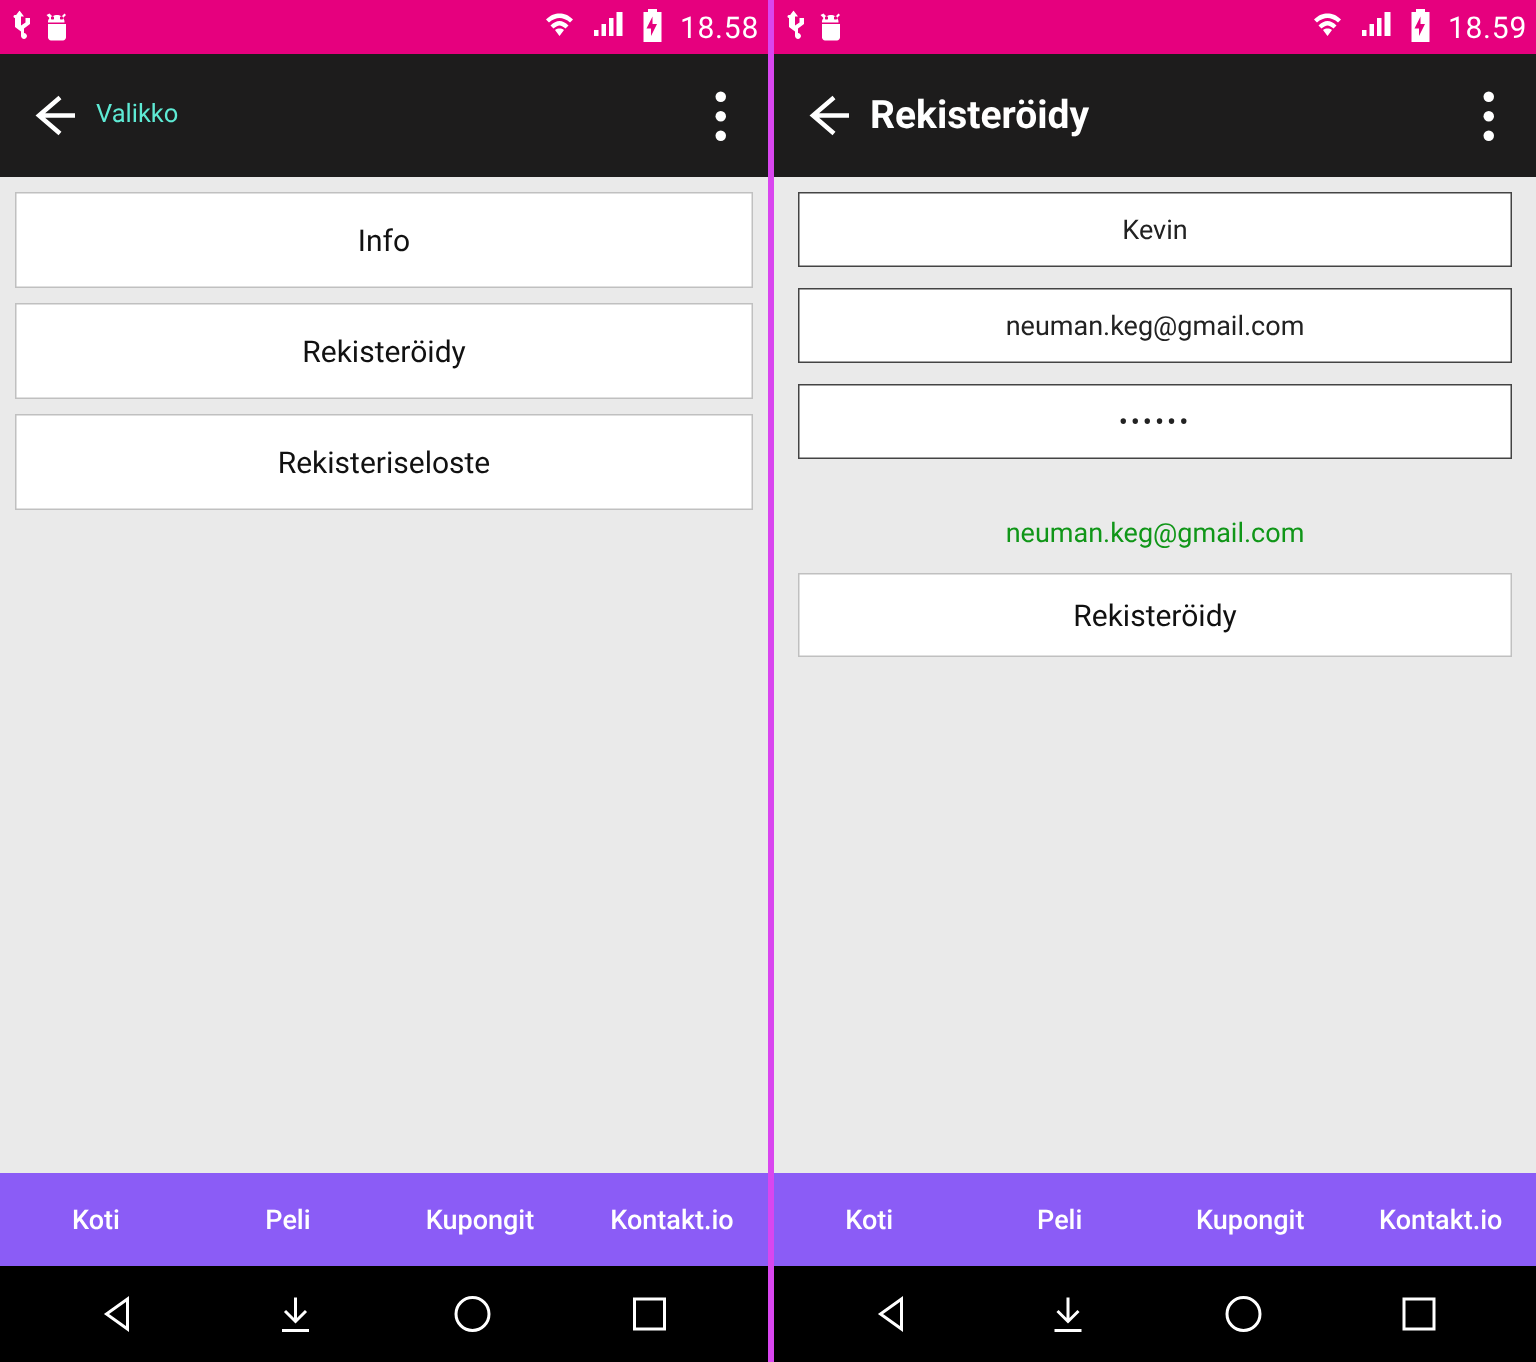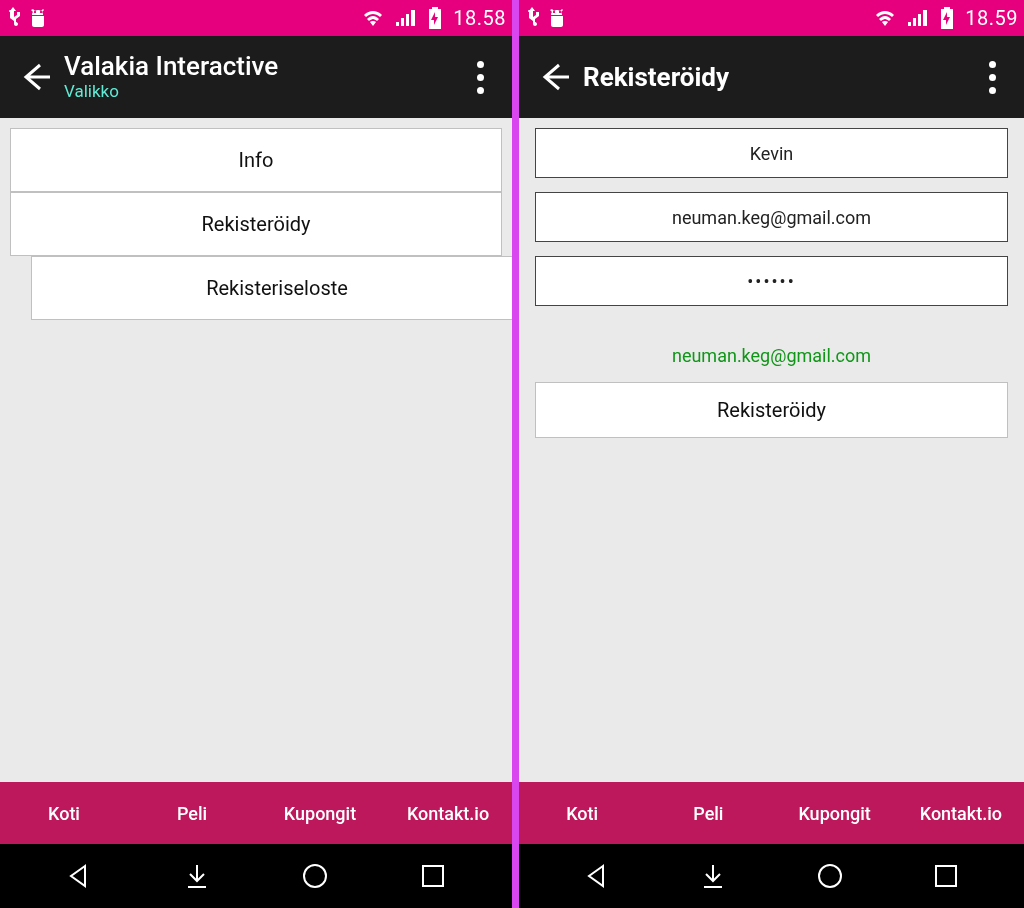--- a/index.html
+++ b/index.html
@@ -1,44 +1,44 @@
 <!DOCTYPE html>
 <html><head>
 <meta charset="utf-8">
 <style>
 * { margin: 0; padding: 0; box-sizing: border-box; font-family: Roboto, Arial, sans-serif; }
 html, body { width: 1024px; height: 908px; overflow: hidden; }
 .container { display: flex; width: 1024px; height: 908px; }
 .phone { width: 512px; height: 908px; display: flex; flex-direction: column; background: #eaeaea; position: relative; }
-.phone + .phone { border-left: 7px solid #d946ef; }
+.phone + .phone { border-left: 4px solid #d946ef; }
 
 .status-bar { height: 36px; background: #e6007e; display: flex; align-items: center; justify-content: space-between; padding: 0 6px; color: #fff; font-size: 20px; }
 .status-left { display: flex; align-items: center; gap: 8px; }
-.status-right { display: flex; align-items: center; gap: 10px; }
+.status-right { display: flex; align-items: flex-start; gap: 10px; }
 .status-time { font-weight: 400; letter-spacing: 0.5px; }
 
 .app-bar { height: 82px; background: #1d1c1c; display: flex; align-items: center; padding: 0 12px; color: #fff; }
 .back-arrow { width: 48px; height: 48px; display: flex; align-items: center; justify-content: center; cursor: pointer; }
 .app-bar-titles { flex: 1; margin-left: 4px; display: flex; flex-direction: column; justify-content: center; }
 .app-title { font-size: 26px; font-weight: 500; line-height: 1.15; }
 .app-subtitle { font-size: 17px; font-weight: 400; color: #5eead4; line-height: 1.15; }
 .app-title-single { font-size: 26px; font-weight: 700; }
 .kebab { width: 40px; display: flex; flex-direction: column; align-items: center; gap: 6px; cursor: pointer; }
 .kebab span { width: 7px; height: 7px; background: #fff; border-radius: 50%; }
 
 .content { flex: 1; background: #eaeaea; padding: 10px 10px; overflow: hidden; }
-.menu-btn { width: 100%; height: 64px; background: #fff; border: 1px solid #c0c0c0; display: flex; align-items: center; justify-content: center; font-size: 20px; color: #111; cursor: pointer; }
-.menu-btn:last-child { margin-bottom: 0; margin-left: 21px; }
+.menu-btn { width: 100%; height: 64px; background: #fff; border: 1px solid #c0c0c0; display: flex; align-items: center; justify-content: center; font-size: 20px; color: #111; margin-bottom: 10px; cursor: pointer; }
+.menu-btn:last-child { margin-bottom: 0; }
 
 .form-field { width: calc(100% - 12px); margin: 0 6px 14px; height: 50px; background: #fff; border: 1px solid #444; display: flex; align-items: center; justify-content: center; font-size: 18px; color: #222; }
 .form-field.password { letter-spacing: 2px; }
 .confirm-text { color: #109618; text-align: center; font-size: 18px; line-height: 24px; padding: 0 12px 14px; }
 .submit-btn { width: calc(100% - 12px); margin: 0 6px; height: 56px; background: #fff; border: 1px solid #c0c0c0; display: flex; align-items: center; justify-content: center; font-size: 20px; color: #111; cursor: pointer; }
 
-.bottom-tabs { height: 62px; background: #be185d; display: flex; }
+.bottom-tabs { height: 62px; background: #8b5cf6; display: flex; }
 .tab { flex: 1; display: flex; align-items: center; justify-content: center; color: #fff; font-size: 18px; font-weight: 500; cursor: pointer; }
 
 .nav-bar { height: 64px; background: #000; display: flex; align-items: center; justify-content: space-around; padding: 0 20px; }
 .nav-icon { width: 36px; height: 36px; display: flex; align-items: center; justify-content: center; cursor: pointer; color: #fff; }
 
 .icon-svg { display: block; }
 </style>
 </head>
 <body>
 
@@ -78,21 +78,20 @@
       </div>
     </div>
 
     <div class="app-bar">
       <div class="back-arrow">
         <svg width="36" height="36" viewBox="0 0 36 36">
             <path stroke="#fff" stroke-width="3" fill="none" d="M22 6 L8 18 L22 30 M8 18 H32"></path>
           </svg>
       </div>
       <div class="app-bar-titles">
-        <div class="app-title">Valakia Interactive</div>
         <div class="app-subtitle">Valikko</div>
       </div>
       <div class="kebab">
         <span></span>
           <span></span>
           <span></span>
       </div>
     </div>
 
     <div class="content">

